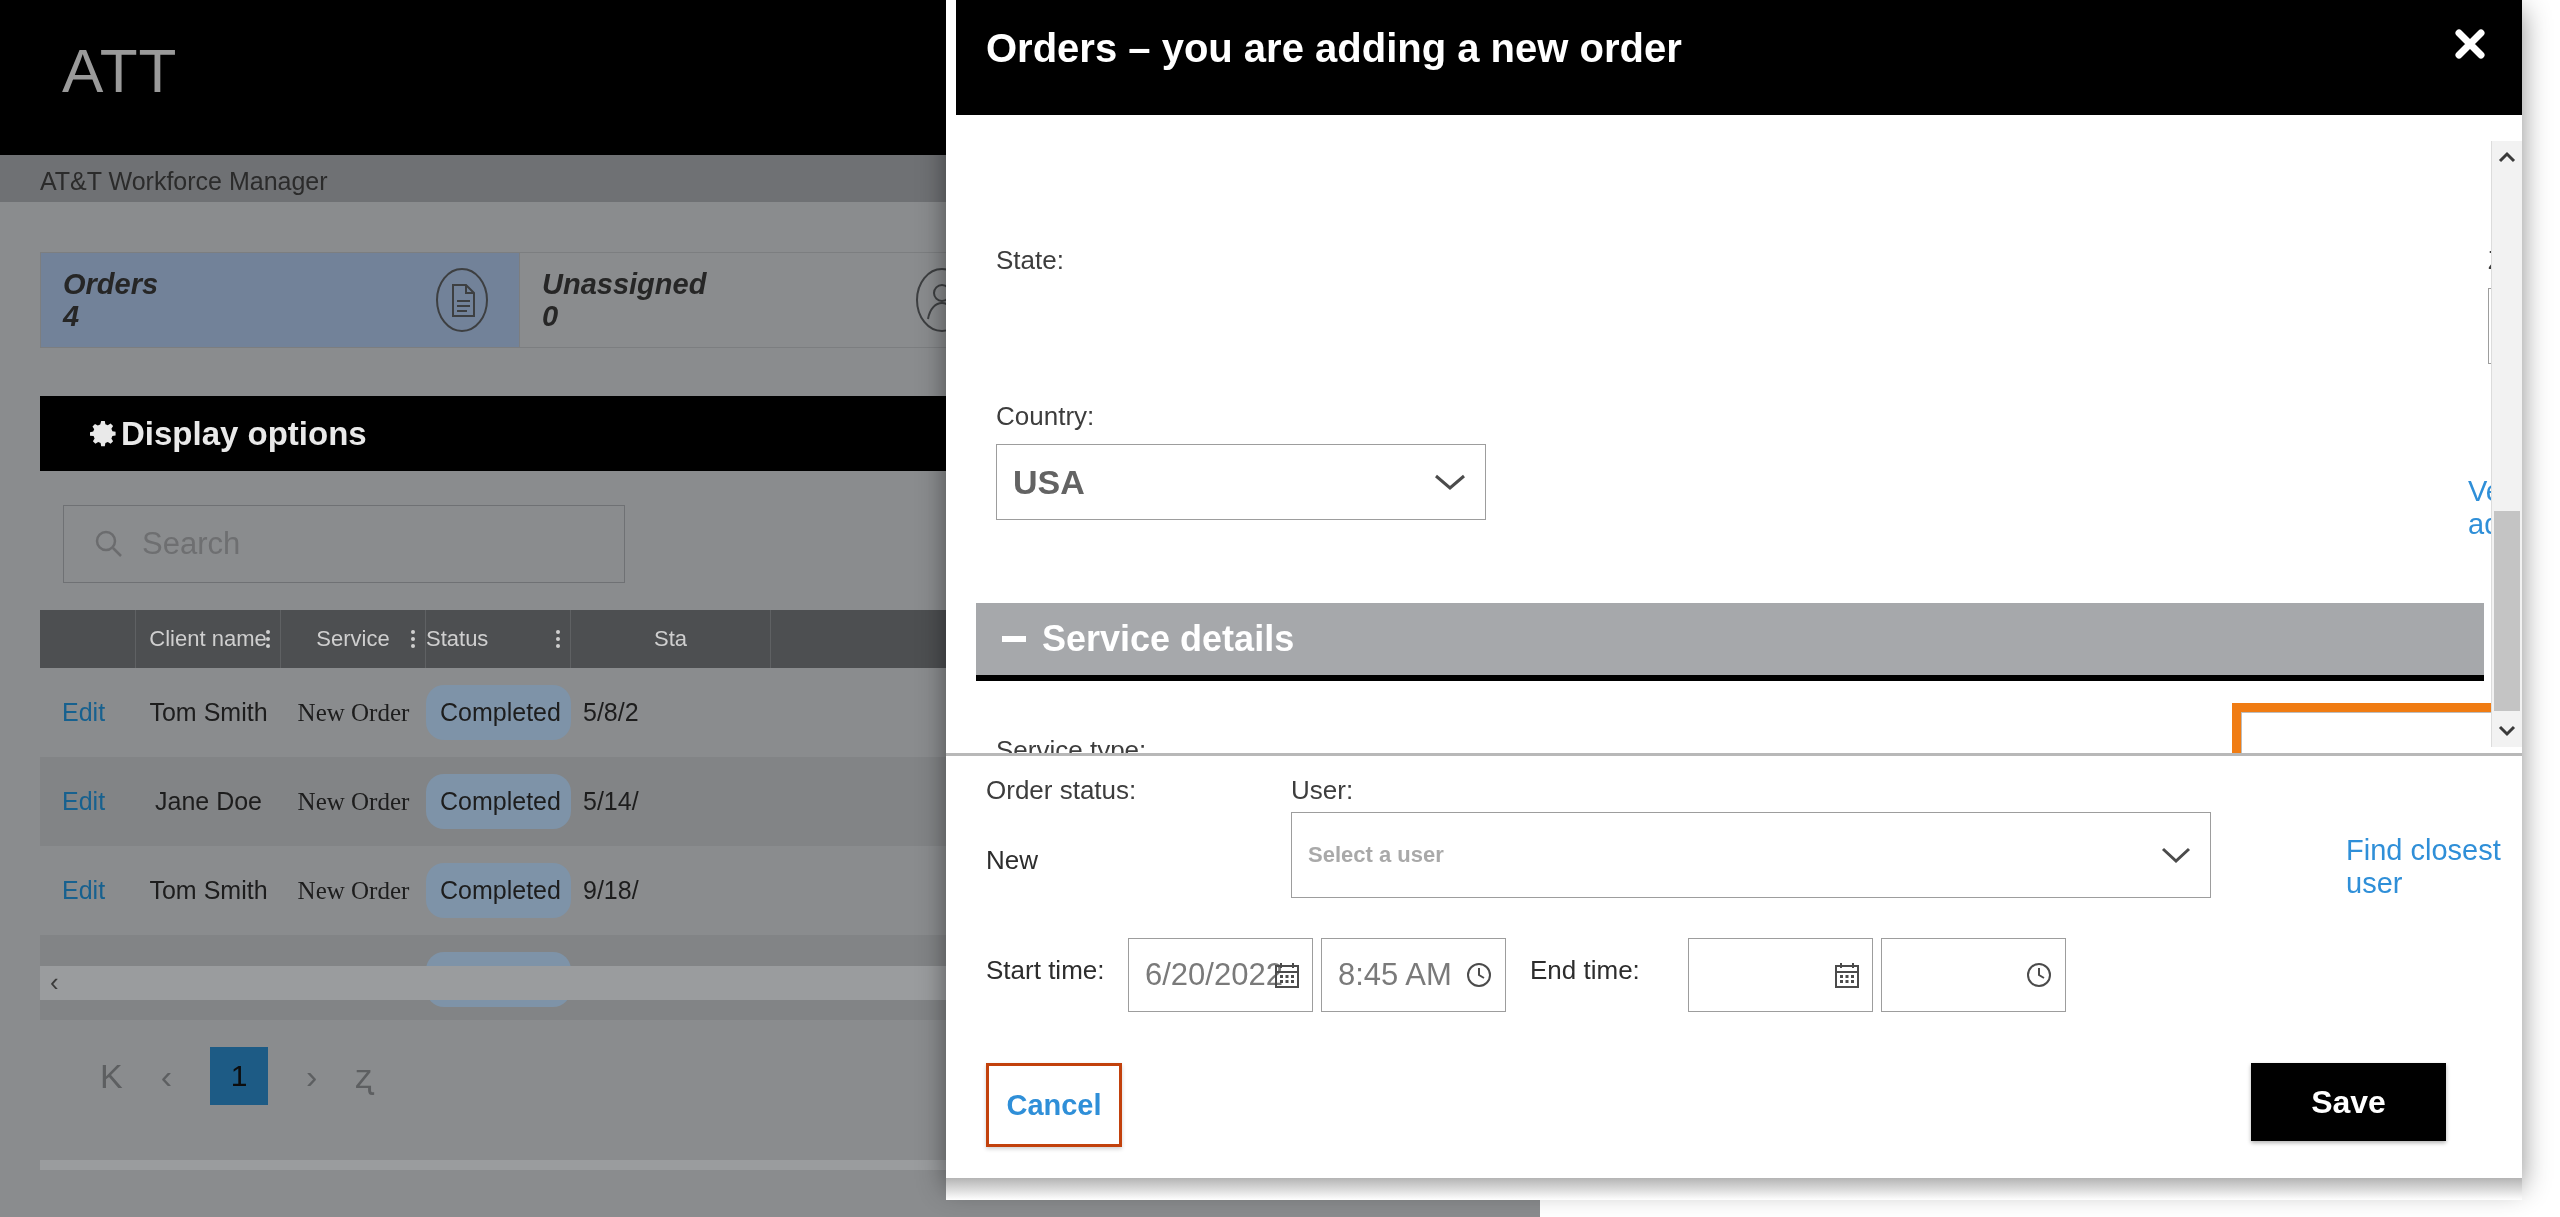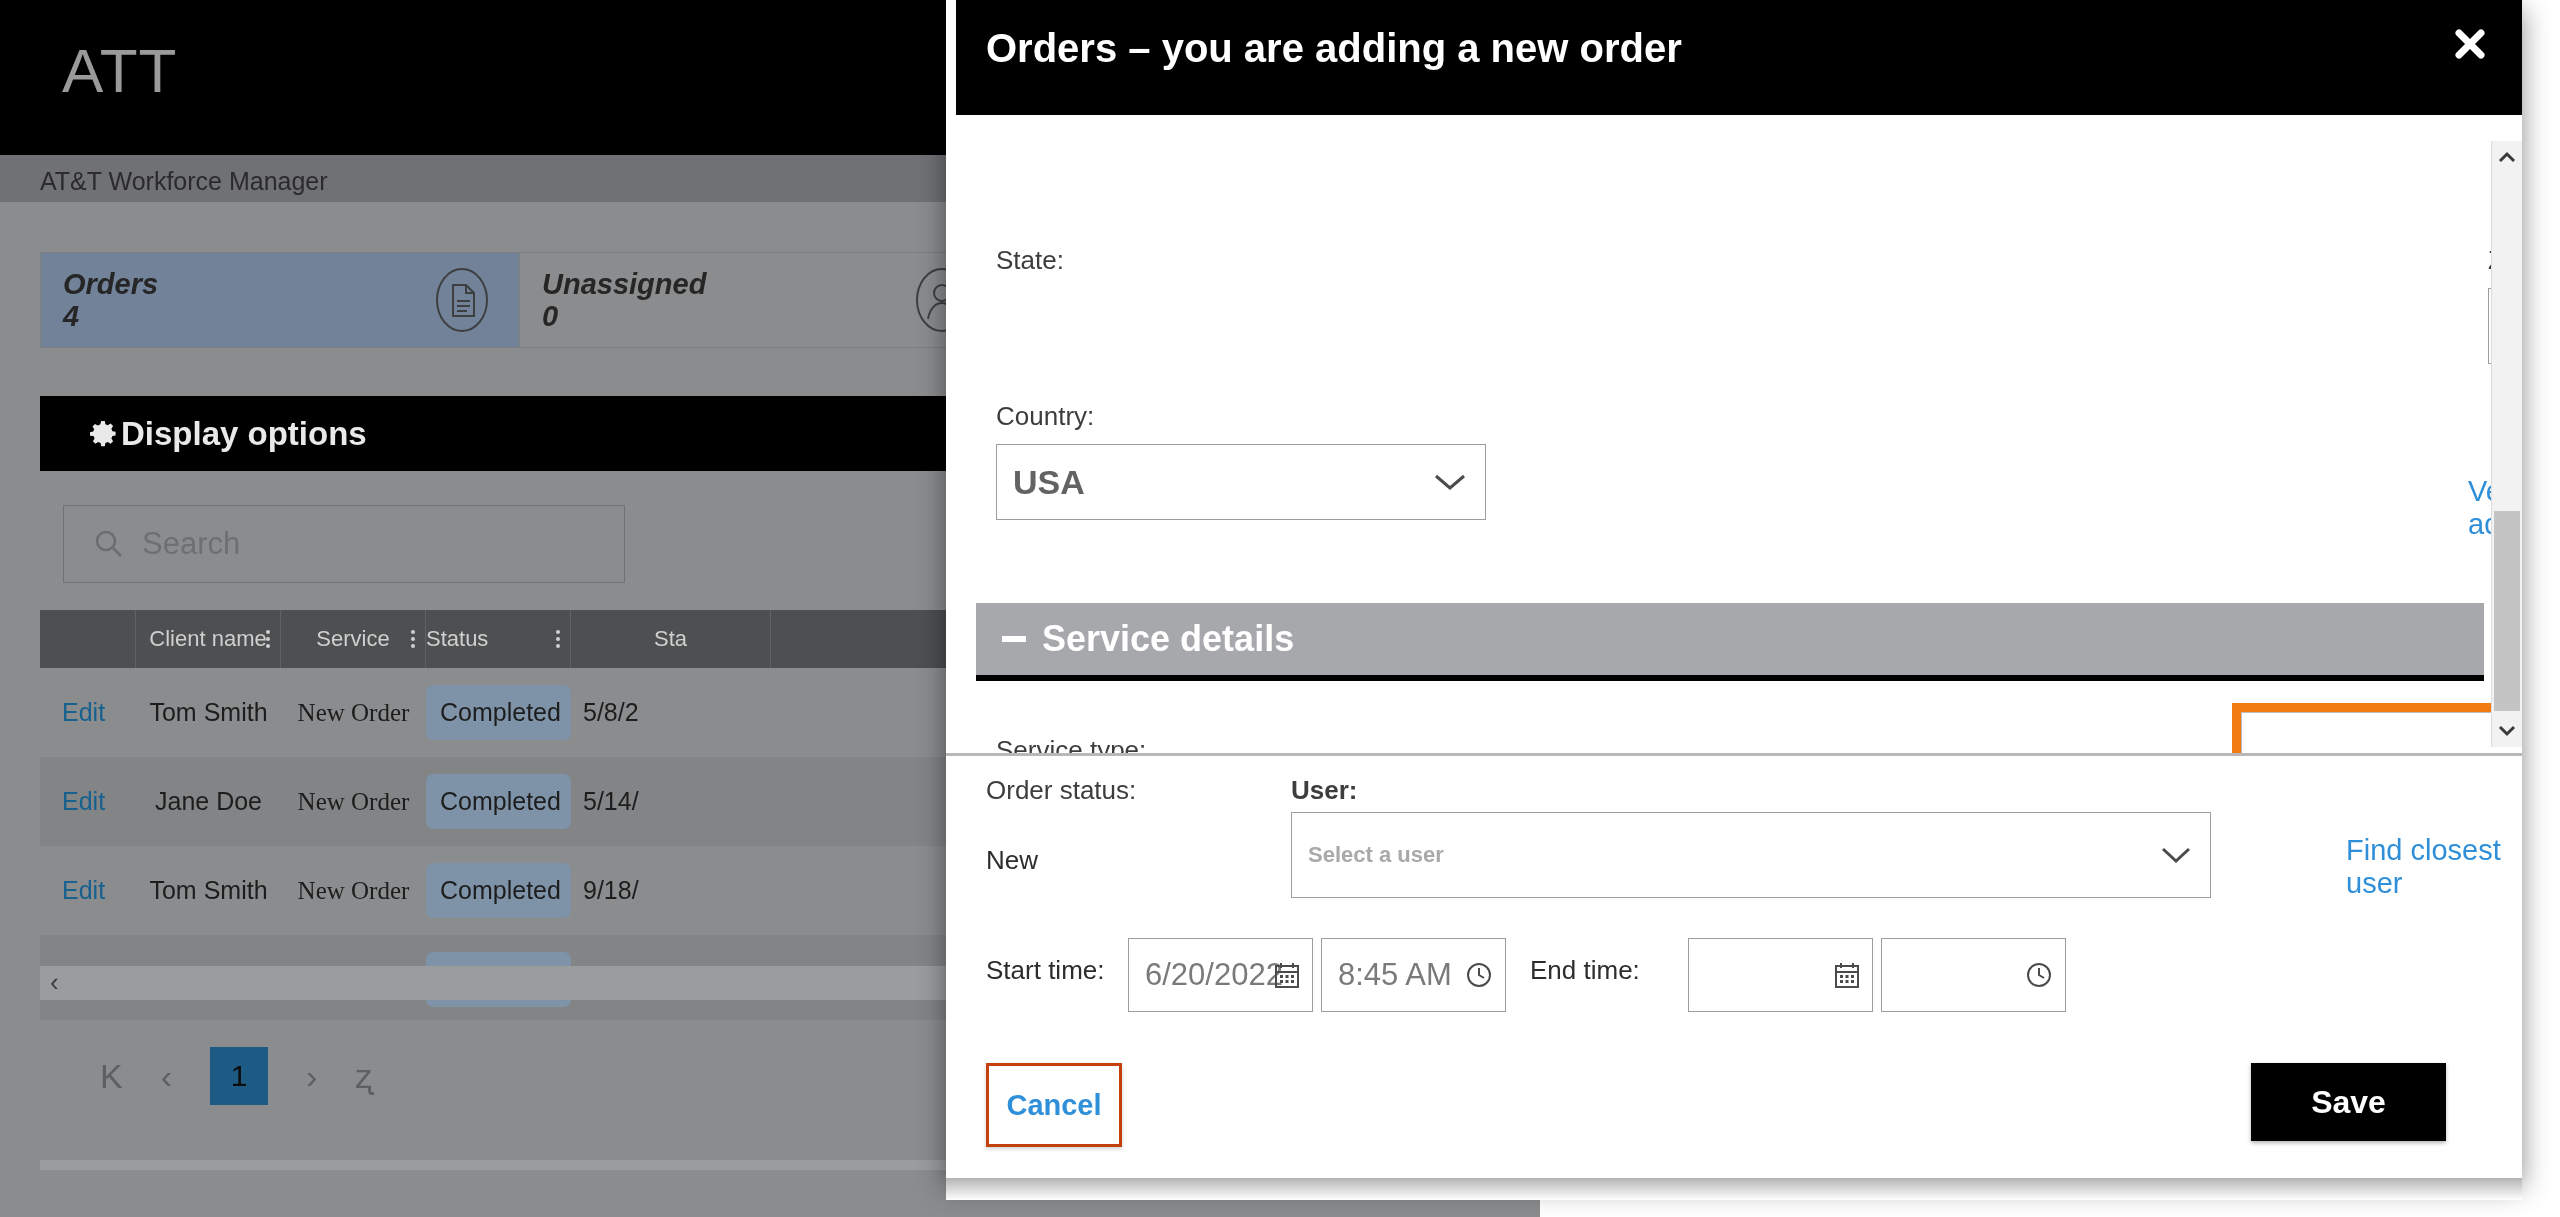--- a/index.html
+++ b/index.html
@@ -56,21 +56,21 @@
   .th .kebab i{width:4px;height:4px;background:#cfcfcf;border-radius:50%;display:block;}
   .tr{display:flex;height:89px;align-items:center;}
   .tr.even{background:#8a8c8e;}
   .tr.odd{background:#828486;}
   .td{font-size:25px;color:#1d1d1d;box-sizing:border-box;display:flex;align-items:center;}
   .td.c0{width:96px;padding-left:22px;color:#17618f;}
   .td.c1{width:145px;justify-content:center;}
   .td.c2{width:145px;justify-content:center;font-family:Liberation Serif, serif;}
   .td.c3{width:145px;justify-content:center;}
   .td.c4{width:200px;justify-content:flex-start;padding-left:12px;}
-  .badge{background:#7e93a8;border-radius:7px;padding:13px 14px;font-size:25px;color:#1d1d1d;
+  .badge{background:#7e93a8;border-radius:18px;padding:13px 14px;font-size:25px;color:#1d1d1d;
          width:100%;box-sizing:border-box;text-align:left;}
   .hscroll{position:absolute;left:40px;top:966px;width:1500px;height:34px;background:#9a9c9e;}
   .hscroll .arr{position:absolute;left:10px;top:3px;font-size:26px;color:#3b3b3b;line-height:1;}
   .pager{position:absolute;left:40px;top:1020px;width:1500px;height:112px;background:#8a8c8e;
          display:flex;align-items:center;padding-left:60px;box-sizing:border-box;gap:38px;}
   .pg{font-size:34px;color:#5d5f61;cursor:pointer;}
   .pg.cur{background:#1d5b85;color:#0d0d0d;width:58px;height:58px;display:flex;align-items:center;
           justify-content:center;font-size:30px;}
   .bg-bottom-edge{position:absolute;left:40px;top:1160px;width:1500px;height:10px;background:#9a9c9e;}
 
@@ -112,21 +112,21 @@
   .sec-title{font-size:36px;font-weight:bold;color:#fff;}
 
   .svc-label{position:absolute;left:40px;top:620px;}
   .svc-box{position:absolute;left:1285px;top:597px;width:1187px;height:76px;
            box-shadow:0 0 0 9px #f07c13;background:#fff;border:1px solid #bdbdbd;box-sizing:border-box;}
 
   .m-divider{position:absolute;left:0;top:753px;width:1576px;height:3px;background:#b8b8b8;}
 
   .os-label{position:absolute;left:40px;top:775px;}
   .os-val{position:absolute;left:40px;top:845px;font-size:26px;color:#2d2d2d;}
-  .usr-label{position:absolute;left:345px;top:775px;font-weight:bold;}
+  .usr-label{position:absolute;left:345px;top:775px;}
   .usr-box{position:absolute;left:345px;top:812px;width:920px;height:86px;}
   .find{position:absolute;left:1400px;top:834px;}
 
   .st-label{position:absolute;left:40px;top:955px;font-size:26px;color:#2d2d2d;}
   .dt1{position:absolute;left:182px;top:938px;width:185px;height:74px;}
   .dt2{position:absolute;left:375px;top:938px;width:185px;height:74px;}
   .et-label{position:absolute;left:584px;top:955px;font-size:26px;color:#2d2d2d;}
   .dt3{position:absolute;left:742px;top:938px;width:185px;height:74px;}
   .dt4{position:absolute;left:935px;top:938px;width:185px;height:74px;}
   .dt-val{font-size:31px;color:#7a7a7a;}

